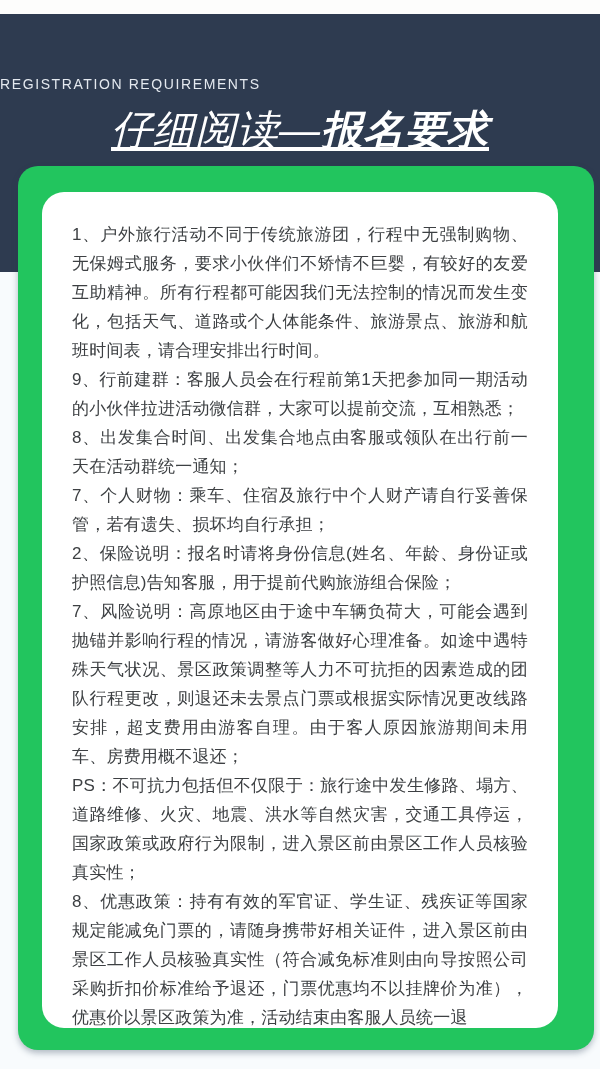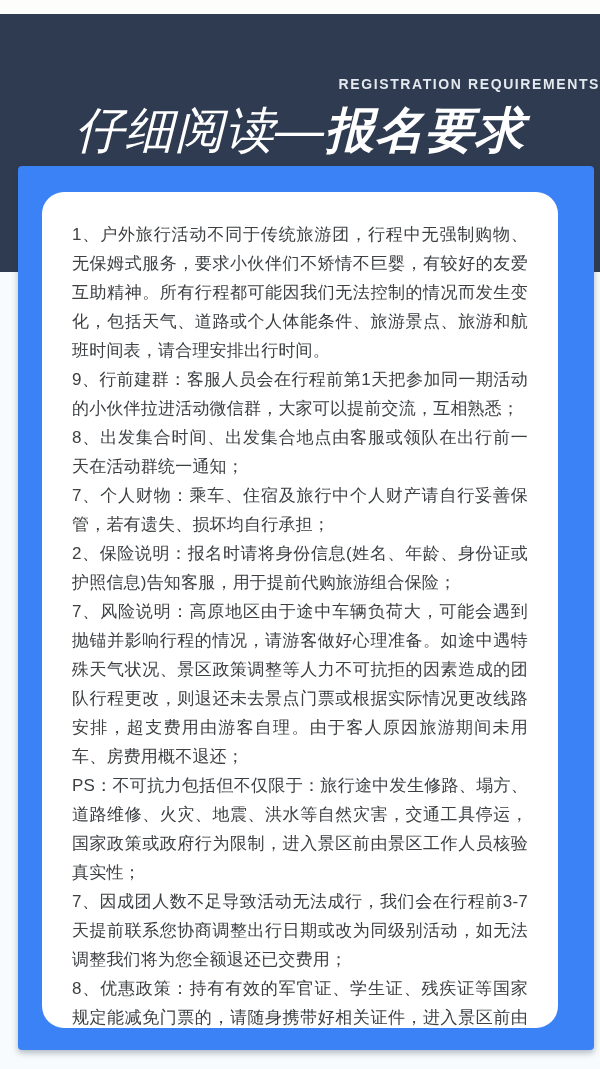--- a/index.html
+++ b/index.html
@@ -21,46 +21,47 @@
   .header-band {
     position: absolute;
     left: 0; top: 14px;
     width: 600px; height: 258px;
     background: #2e3b50;
   }
   .eyebrow {
     position: absolute;
     left: 0; top: 62px;
     width: 100%;
-    text-align: right;
+    text-align: left;
     color: #e4e9ef;
     font-size: 14px;
-    font-weight: 700;
+    font-weight: 400;
     letter-spacing: 1.6px;
   }
   .page-title {
     position: absolute;
     left: 0; top: 90px;
     width: 100%;
     text-align: center;
     color: #ffffff;
-    font-size: 49px;
+    font-size: 41px;
     font-style: italic;
     line-height: 52px;
     letter-spacing: 1px;
     white-space: nowrap;
+    text-decoration: underline;
   }
   .page-title .t-reg { font-weight: 500; }
   .page-title .t-bold { font-weight: 900; }
   .outer-card {
     position: absolute;
     left: 18px; top: 166px;
     width: 576px; height: 884px;
-    background: #3b82f6;
-    border-radius: 4px;
+    background: #22c55e;
+    border-radius: 20px;
     box-shadow: 0 3px 6px rgba(43, 62, 86, 0.35);
   }
   .inner-card {
     position: absolute;
     left: 24px; top: 26px;
     width: 516px; height: 836px;
     background: #ffffff;
     border-radius: 22px;
     box-sizing: border-box;
     padding: 28px 30px 0 30px;
@@ -92,17 +93,16 @@
 
   <div class="outer-card">
     <div class="inner-card">
       <p>1、户外旅行活动不同于传统旅游团，行程中无强制购物、无保姆式服务，要求小伙伴们不矫情不巨婴，有较好的友爱互助精神。所有行程都可能因我们无法控制的情况而发生变化，包括天气、道路或个人体能条件、旅游景点、旅游和航班时间表，请合理安排出行时间。</p>
       <p>9、行前建群：客服人员会在行程前第1天把参加同一期活动的小伙伴拉进活动微信群，大家可以提前交流，互相熟悉；</p>
       <p>8、出发集合时间、出发集合地点由客服或领队在出行前一天在活动群统一通知；</p>
       <p>7、个人财物：乘车、住宿及旅行中个人财产请自行妥善保管，若有遗失、损坏均自行承担；</p>
       <p>2、保险说明：报名时请将身份信息(姓名、年龄、身份证或护照信息)告知客服，用于提前代购旅游组合保险；</p>
       <p>7、风险说明：高原地区由于途中车辆负荷大，可能会遇到抛锚并影响行程的情况，请游客做好心理准备。如途中遇特殊天气状况、景区政策调整等人力不可抗拒的因素造成的团队行程更改，则退还未去景点门票或根据实际情况更改线路安排，超支费用由游客自理。由于客人原因旅游期间未用车、房费用概不退还；</p>
       <p>PS：不可抗力包括但不仅限于：旅行途中发生修路、塌方、道路维修、火灾、地震、洪水等自然灾害，交通工具停运，国家政策或政府行为限制，进入景区前由景区工作人员核验真实性；</p>
-      <p>7、因成团人数不足导致活动无法成行，我们会在行程前3-7天提前联系您协商调整出行日期或改为同级别活动，如无法调整我们将为您全额退还已交费用；</p>
       <p>8、优惠政策：持有有效的军官证、学生证、残疾证等国家规定能减免门票的，请随身携带好相关证件，进入景区前由景区工作人员核验真实性（符合减免标准则由向导按照公司采购折扣价标准给予退还，门票优惠均不以挂牌价为准），优惠价以景区政策为准，活动结束由客服人员统一退</p>
     </div>
   </div>
 </div>
 
 </body></html>

